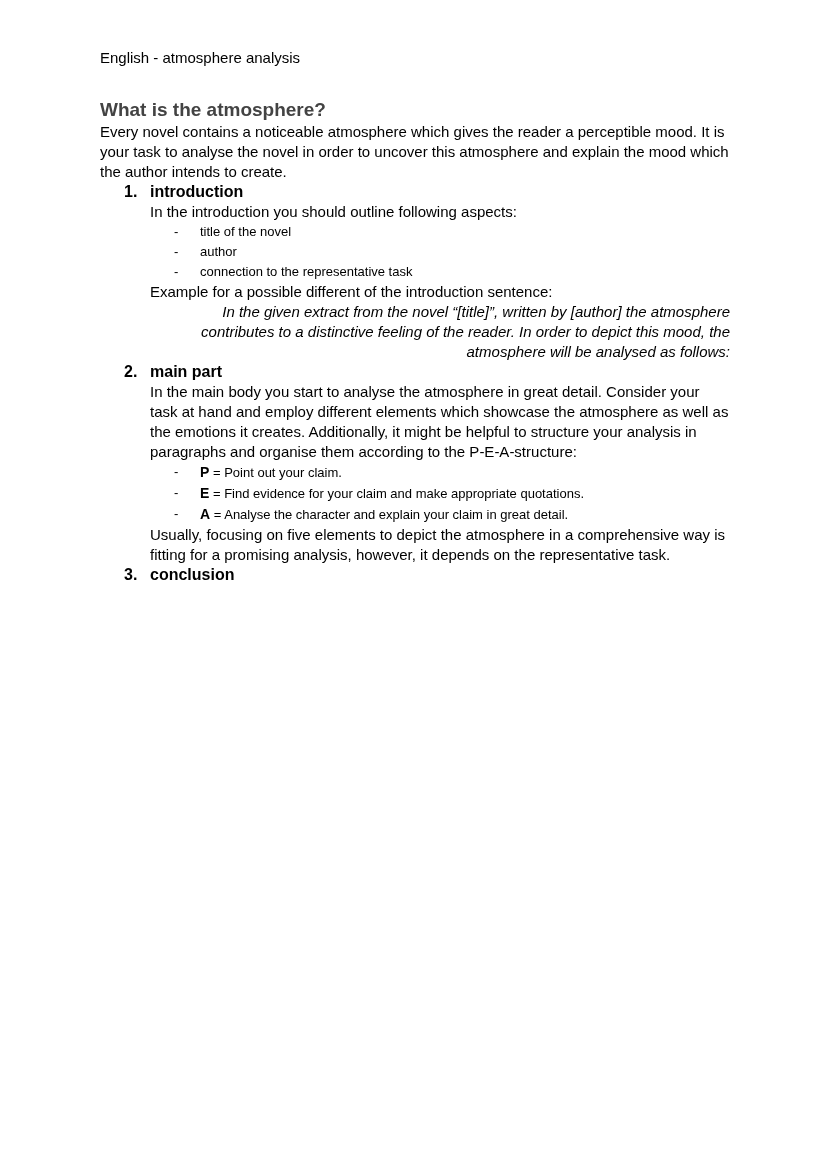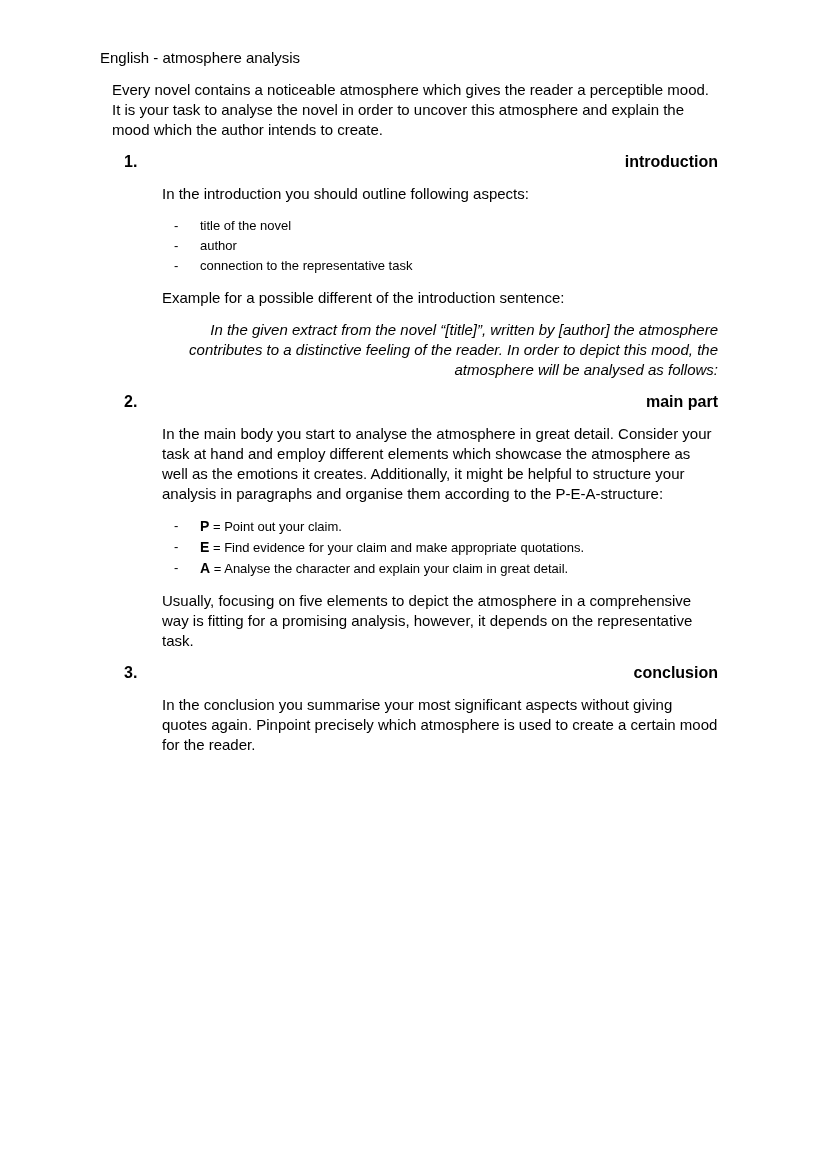--- a/index.html
+++ b/index.html
@@ -2,37 +2,38 @@
 <html><head>
 <meta charset="utf-8">
 <style>
   html, body { margin: 0; padding: 0; background: #ffffff; }
   body { width: 828px; height: 1169px; position: relative; overflow: hidden;
          font-family: "Liberation Sans", sans-serif; color: #000; }
   .page { position: absolute; left: 100px; top: 48px; width: 630px; }
   .doc-title { font-size: 15px; line-height: 20px; margin: 0; }
   .h2 { font-size: 19px; font-weight: bold; color: #434343; line-height: 24px; margin: 0; }
   .h2.first { margin-top: 30px; }
-  .para { font-size: 15px; line-height: 20px; margin: 12px; }
+  .para { font-size: 15px; line-height: 20px; margin: 0; }
   ol.sections { margin: 0; padding: 0; list-style: none; }
   .sec { position: relative; padding-left: 50px; }
   .sec-num { position: absolute; left: 24px; top: 0; font-size: 16px; font-weight: bold; line-height: 20px; }
-  .sec-title { font-size: 16px; font-weight: bold; line-height: 20px; margin: 12px; text-align: right; }
+  .sec-title { font-size: 16px; font-weight: bold; line-height: 20px; margin: 0; }
   ul.dash { list-style: none; margin: 0; padding: 0; }
   ul.dash li { position: relative; padding-left: 50px; font-size: 13px; line-height: 20px; }
   ul.dash li .dash-mark { position: absolute; left: 24px; top: 0; }
   ul.dash li b { font-size: 14px; }
   .italic { font-style: italic; text-align: right; }
 </style>
 </head>
 <body>
 
 <div class="page">
   <p class="doc-title">English - atmosphere analysis</p>
 
+  <h2 class="h2 first">What is the atmosphere?</h2>
   <p class="para">Every novel contains a noticeable atmosphere which gives the reader a perceptible mood. It is your task to analyse the novel in order to uncover this atmosphere and explain the mood which the author intends to create.</p>
 
 
   <ol class="sections">
     <li class="sec">
       <span class="sec-num">1.</span>
       <p class="sec-title">introduction</p>
       <p class="para">In the introduction you should outline following aspects:</p>
       <ul class="dash">
         <li><span class="dash-mark">-</span><span>title of the novel</span></li>
@@ -51,16 +52,15 @@
         <li><span class="dash-mark">-</span><b>P</b><span> = Point out your claim.</span></li>
         <li><span class="dash-mark">-</span><b>E</b><span> = Find evidence for your claim and make appropriate quotations.</span></li>
         <li><span class="dash-mark">-</span><b>A</b><span> = Analyse the character and explain your claim in great detail.</span></li>
       </ul>
       <p class="para">Usually, focusing on five elements to depict the atmosphere in a comprehensive way is fitting for a promising analysis, however, it depends on the representative task.</p>
     </li>
 
     <li class="sec">
       <span class="sec-num">3.</span>
       <p class="sec-title">conclusion</p>
-      <p class="para">In the conclusion you summarise your most significant aspects without giving quotes again. Pinpoint precisely which atmosphere is used to create a certain mood for the reader.</p>
     </li>
   </ol>
 </div>
 
 </body></html>

